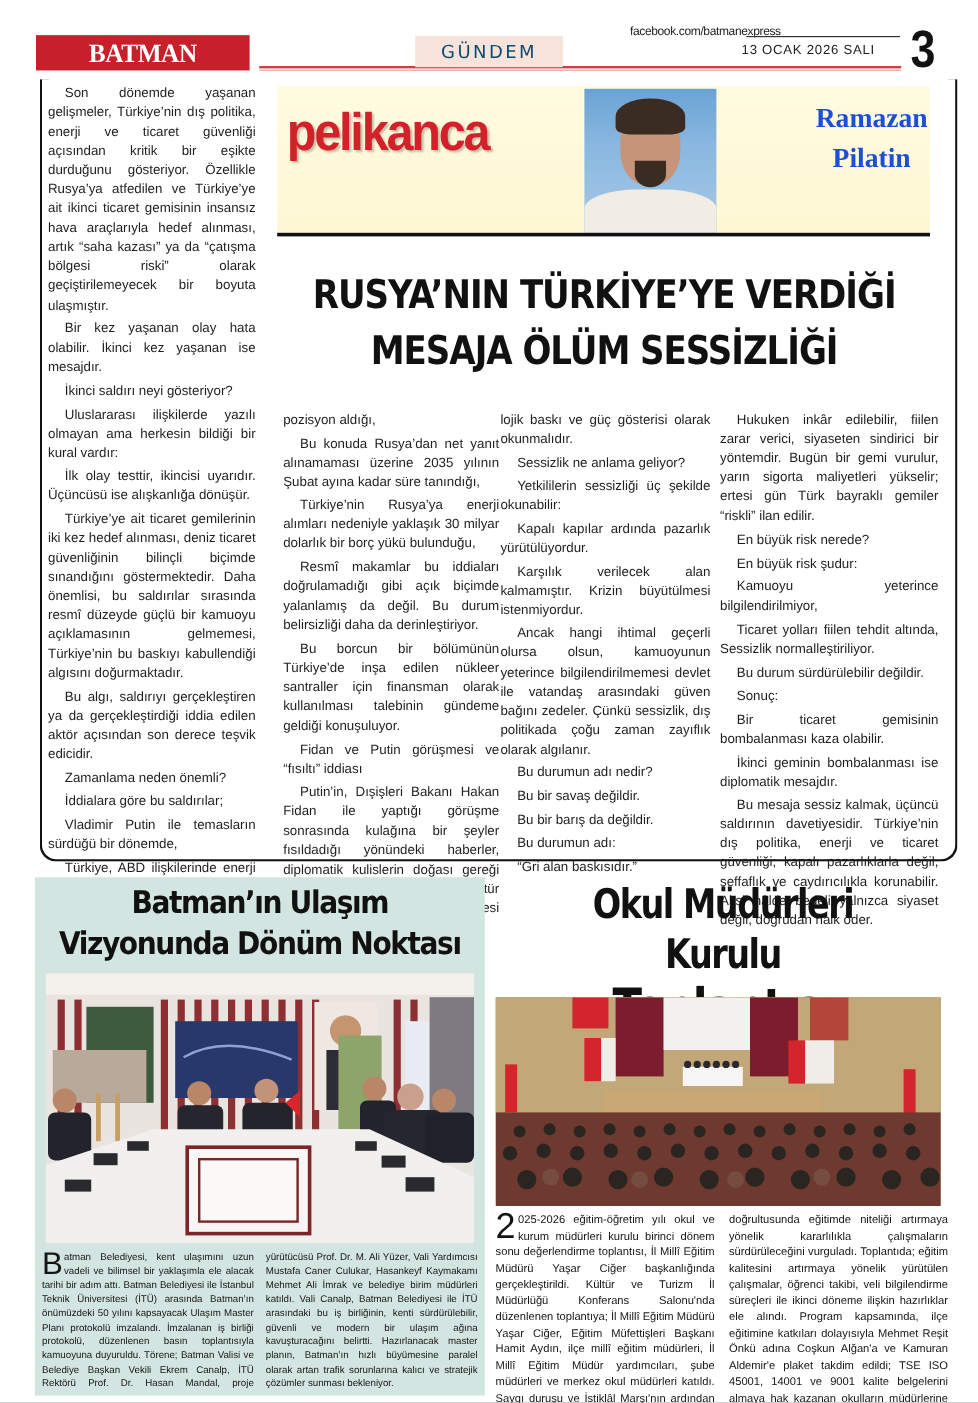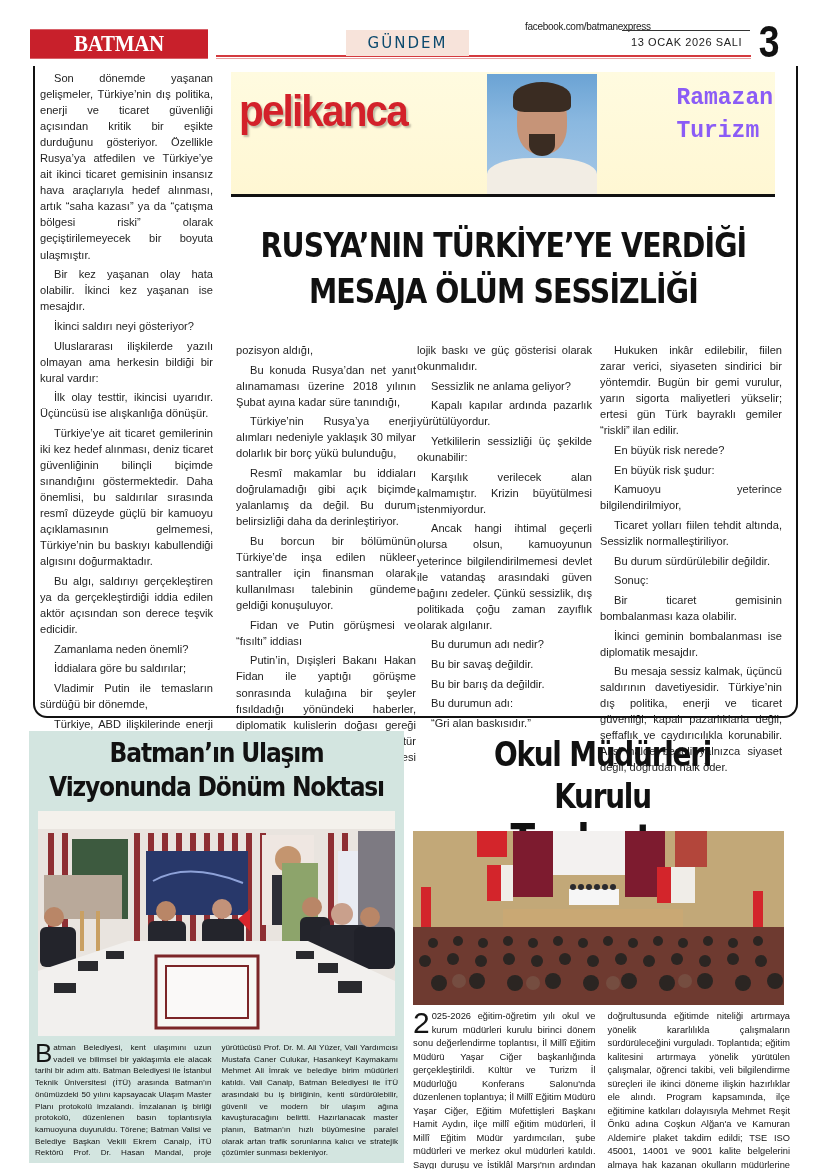--- a/index.html
+++ b/index.html
@@ -6,21 +6,21 @@
   body { width:815px; height:1169px; background:#fff; position:relative; overflow:hidden; font-family:"Liberation Sans", sans-serif; color:#1a1a1a; }
 
   
   .masthead { position:absolute; left:0; top:0; width:815px; height:64px; }
   .logo { position:absolute; left:30px; top:30px; width:178px; height:28px; background:#c8202b; color:#fff; font-family:"Liberation Serif", serif; font-weight:bold; font-size:21px; line-height:28px; text-align:center; letter-spacing:-0.3px; transform:scaleY(1.05); }
   .mast-rule { position:absolute; left:216px; top:55px; width:535px; height:2px; background:#d43a3f; }
   .mast-rule2 { position:absolute; left:216px; top:58px; width:535px; height:1px; background:#e8a0a0; }
   .section-tab { position:absolute; left:346px; top:30px; width:123px; height:26px; background:#f7e3da; font-family:"DejaVu Sans", sans-serif; font-size:15px; letter-spacing:2px; text-align:center; line-height:26px; color:#0c4a6e; }
   .fb { position:absolute; left:525px; top:21px; font-size:10px; color:#222; letter-spacing:-0.3px; }
   .fb-rule { position:absolute; left:622px; top:30px; width:128px; height:1px; background:#333; }
-  .date { position:absolute; left:631px; top:36px; font-size:11px; color:#222; letter-spacing:0.6px; }
+  .date { position:absolute; left:618px; top:36px; font-size:11px; color:#222; letter-spacing:0.6px; }
   .pageno { position:absolute; left:757px; top:20px; font-size:44px; font-weight:bold; color:#111; line-height:44px; transform:scaleX(0.85); }
 
   
   .col-box { position:absolute; left:33px; top:66px; width:765px; height:652px; border:2.5px solid #111; border-top:none; border-radius:0 0 14px 14px; }
 
   .body-text { font-size:11.1px; line-height:16.05px; text-align:justify; hyphens:manual; color:#1e1e1e; }
   .body-text p { text-indent:14px; margin-bottom:3.6px; }
   .body-text p.noindent { text-indent:0; }
 
   .col1 { position:absolute; left:40px; top:70px; width:173px; }
@@ -30,21 +30,21 @@
 
   
   .author-banner { position:absolute; left:231px; top:72px; width:544px; height:122px; background:linear-gradient(180deg,#fffbe0 0%,#fff7d3 100%); }
   .author-banner-rule { position:absolute; left:231px; top:194px; width:544px; height:3px; background:#111; }
   .pelikanca { position:absolute; left:239px; top:86px; font-family:"Liberation Sans", sans-serif; font-weight:bold; font-size:44px; color:#d3212a; letter-spacing:-2px; text-shadow:2px 2px 2px rgba(0,0,0,0.25); transform:scaleX(0.92); transform-origin:left; }
   .portrait { position:absolute; left:487px; top:74px; width:110px; height:120px; background:linear-gradient(180deg,#6ba3d4 0%,#8ab8e0 40%,#a7c8e6 100%); overflow:hidden; }
   .portrait .head { position:absolute; left:30px; top:14px; width:50px; height:66px; border-radius:45% 45% 42% 42%; background:#c69478; }
   .portrait .hair { position:absolute; left:26px; top:8px; width:58px; height:30px; border-radius:50% 50% 20% 20%; background:#3a2c22; }
   .portrait .beard { position:absolute; left:42px; top:60px; width:26px; height:22px; border-radius:0 0 50% 50%; background:#3a2c22; }
   .portrait .shirt { position:absolute; left:0; top:84px; width:110px; height:40px; border-radius:40% 40% 0 0; background:#f2ede4; }
-  .author-name { position:absolute; right:42px; top:82px; font-family:Liberation Mono, monospace; font-weight:bold; font-size:23px; line-height:33px; text-align:left; color:#8b5cf6; }
+  .author-name { position:absolute; right:42px; top:82px; font-family:Liberation Serif, serif; font-weight:bold; font-size:23px; line-height:33px; text-align:center; color:#1d4ed8; }
 
   .headline { position:absolute; left:231px; top:223px; width:544px; text-align:center; font-family:"DejaVu Sans", sans-serif; font-weight:bold; font-size:33px; line-height:46px; letter-spacing:-1px; color:#111; transform:scaleX(0.86); transform-origin:center; }
   .headline-inner { display:inline-block; width:633px; margin-left:-44px; }
 
   
   .story-left { position:absolute; left:29px; top:731px; width:375px; height:432px; background:#d3e5e0; }
   .story-left h2 { position:absolute; left:0; top:5px; width:375px; text-align:center; font-family:"DejaVu Sans", sans-serif; font-weight:bold; font-size:26px; line-height:34px; letter-spacing:-1.3px; color:#111; transform:scaleX(0.9); }
   .photo-left { position:absolute; left:9px; top:80px; width:357px; height:225px; overflow:hidden; background:#e8e4e0; }
   .caption-left { position:absolute; left:6px; top:311px; width:363px; font-size:8.1px; line-height:11.7px; text-align:justify; color:#151515; column-count:2; column-gap:10px; }
   .dropcap { float:left; font-size:26px; line-height:21px; font-weight:normal; margin-right:1px; margin-top:1px; }
@@ -76,21 +76,21 @@
 <div class="author-banner"></div>
 <div class="pelikanca">pelikanca</div>
 <div class="portrait">
   <div class="shirt"></div>
   <div class="head"></div>
   <div class="hair"></div>
   <div class="beard"></div>
 </div>
 <div class="author-name">
   <div>Ramazan</div>
-  <div>Turizm</div>
+  <div>Pilatin</div>
 </div>
 <div class="author-banner-rule"></div>
 
 <h1 class="headline">
   <span class="headline-inner">
     <span style="display:block">RUSYA’NIN TÜRKİYE’YE VERDİĞİ</span>
     <span style="display:block">MESAJA ÖLÜM SESSİZLİĞİ</span>
   </span>
 </h1>
 
@@ -105,33 +105,33 @@
   <p>Zamanlama neden önemli?</p>
   <p>İddialara göre bu saldırılar;</p>
   <p>Vladimir Putin ile temasların sürdüğü bir dönemde,</p>
   <p>Türkiye, ABD ilişkilerinde enerji başlıklarının yeniden gündeme geldiği bir süreçte yaşandı.</p>
   <p>Yine kulis bilgilerine yansıyan iddialara göre;</p>
   <p>Türkiye’nin ABD ile Rus ham petrolü ve doğal gazı konusunda</p>
 </div>
 
 <div class="body-text col2">
   <p class="noindent">pozisyon aldığı,</p>
-  <p>Bu konuda Rusya’dan net yanıt alınamaması üzerine 2018 yılının Şubat ayına kadar süre tanındığı,</p>
+  <p>Bu konuda Rusya’dan net yanıt alınamaması üzerine 2035 yılının Şubat ayına kadar süre tanındığı,</p>
   <p>Türkiye’nin Rusya’ya enerji alımları nedeniyle yaklaşık 30 milyar dolarlık bir borç yükü bulunduğu,</p>
   <p>Resmî makamlar bu iddiaları doğrulamadığı gibi açık biçimde yalanlamış da değil. Bu durum belirsizliği daha da derinleştiriyor.</p>
   <p>Bu borcun bir bölümünün Türkiye’de inşa edilen nükleer santraller için finansman olarak kullanılması talebinin gündeme geldiği konuşuluyor.</p>
   <p>Fidan ve Putin görüşmesi ve “fısıltı” iddiası</p>
   <p>Putin’in, Dışişleri Bakanı Hakan Fidan ile yaptığı görüşme sonrasında kulağına bir şeyler fısıldadığı yönündeki haberler, diplomatik kulislerin doğası gereği doğrulanamayabilir. Ancak bu tür detayların özellikle servis edilmesi bile, psiko-</p>
 </div>
 
 <div class="body-text col3">
   <p class="noindent">lojik baskı ve güç gösterisi olarak okunmalıdır.</p>
   <p>Sessizlik ne anlama geliyor?</p>
+  <p>Yetkililerin sessizliği üç şekilde okunabilir:</p>
   <p>Kapalı kapılar ardında pazarlık yürütülüyordur.</p>
-  <p>Yetkililerin sessizliği üç şekilde okunabilir:</p>
   <p>Karşılık verilecek alan kalmamıştır. Krizin büyütülmesi istenmiyordur.</p>
   <p>Ancak hangi ihtimal geçerli olursa olsun, kamuoyunun yeterince bilgilendirilmemesi devlet ile vatandaş arasındaki güven bağını zedeler. Çünkü sessizlik, dış politikada çoğu zaman zayıflık olarak algılanır.</p>
   <p>Bu durumun adı nedir?</p>
   <p>Bu bir savaş değildir.</p>
   <p>Bu bir barış da değildir.</p>
   <p>Bu durumun adı:</p>
   <p>“Gri alan baskısıdır.”</p>
 </div>
 
 <div class="body-text col4">

